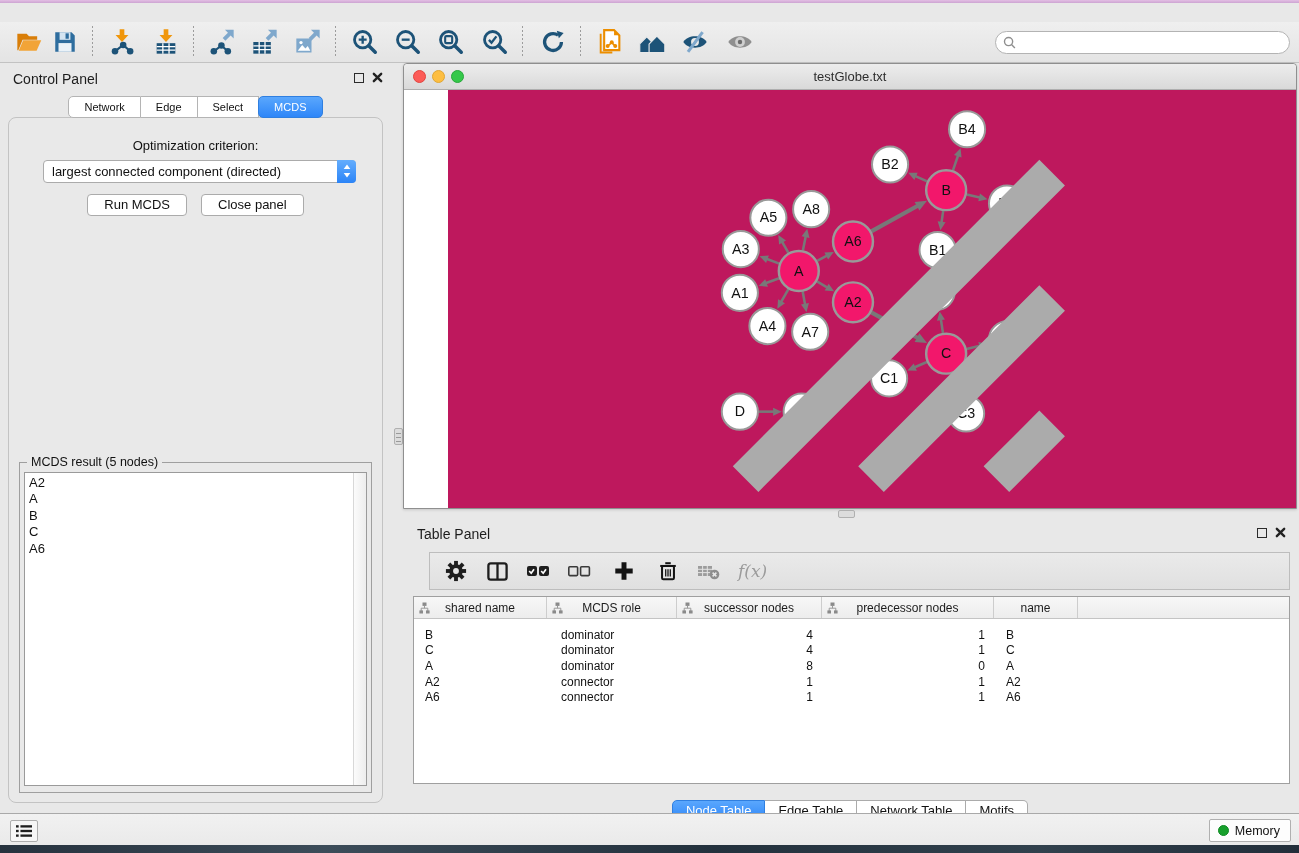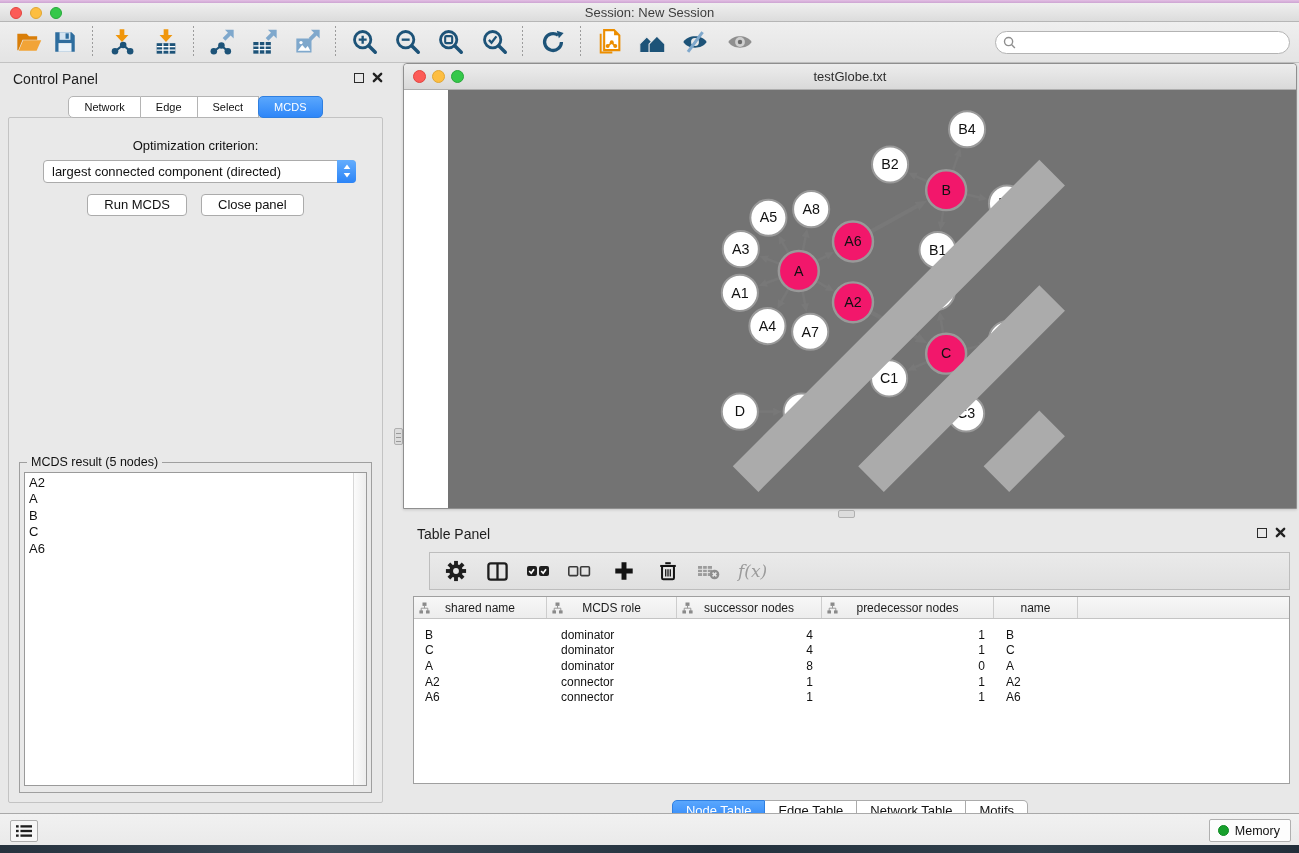--- a/index.html
+++ b/index.html
@@ -40,21 +40,21 @@
   .panel-title { position:absolute; left:13px; top:8px; font-size:14px; color:#1d1d1d; }
   .panel-hdr-icons { position:absolute; right:8px; top:9px; display:flex; gap:8px; align-items:center; }
   .float-ic { width:10px; height:10px; border:1.6px solid #2b2b2b; background:transparent; }
   .seg-tabs { position:absolute; left:0; right:0; top:33px; display:flex; justify-content:center; z-index:2; }
   .seg-tab { height:22px; line-height:20px; padding:0 15px; font-size:11px; color:#111;
     background:#fff; border:1px solid #b4b4b4; border-left:none; }
   .seg-tab:first-child { border-left:1px solid #b4b4b4; border-radius:5px 0 0 5px; }
   .seg-tab.active { background:linear-gradient(#5aa7fd,#2e86f8); border:1px solid #2f7fe0;
     color:#fff; border-radius:5px; margin-left:-1px; }
   .cp-box { position:absolute; left:8px; right:8px; top:54px; bottom:10px;
-    border:1px solid #c3c3c3; border-radius:2px; background:#e9e9e9; }
+    border:1px solid #c3c3c3; border-radius:8px; background:#e9e9e9; }
   .opt-label { position:absolute; left:0; right:0; top:20px; text-align:center; font-size:13px; color:#111; }
   .dropdown { position:absolute; left:34px; top:42px; width:313px; height:23px; background:#fff;
     border:1px solid #ababab; border-radius:4px; display:flex; align-items:center; }
   .dd-text { flex:1; font-size:13px; color:#111; padding-left:8px; white-space:nowrap; overflow:hidden; }
   .dd-stepper { width:19px; height:23px; margin:-1px -1px 0 0; border-radius:0 4px 4px 0;
     background:linear-gradient(#64adfd,#2b84f7); display:flex; align-items:center; justify-content:center; }
   .btn-row { position:absolute; left:0; right:0; top:76px; display:flex; justify-content:center; gap:14px; }
   .pushbtn { height:22px; padding:0 16px; font-size:13px; color:#111; background:#fff;
     border:1px solid #ababab; border-radius:4px; line-height:20px; }
   .fieldset { position:absolute; left:10px; right:10px; top:344px; bottom:9px;
@@ -72,21 +72,21 @@
   .net-frame { position:absolute; left:403px; top:63px; width:894px; height:446px;
     background:#fff; border:1px solid #8f8f8f; border-radius:4px 4px 0 0;
     box-shadow:0 1px 3px rgba(0,0,0,0.15); }
   .net-titlebar { position:absolute; left:0; right:0; top:0; height:26px;
     background:linear-gradient(#ededed,#d9d9d9); border-bottom:1px solid #aeaeae;
     border-radius:4px 4px 0 0; }
   .net-titlebar .title { position:absolute; left:0; right:0; top:5px; text-align:center;
     font-size:13px; color:#2e2e2e; }
   .net-lights { position:absolute; left:9px; top:6px; display:flex; gap:6px; }
   .net-lights .light { width:13px; height:13px; }
-  .net-canvas { position:absolute; left:0; right:0; top:26px; bottom:0; background:#737373; overflow:hidden;margin-left:44px; }
+  .net-canvas { position:absolute; left:0; right:0; top:26px; bottom:0; background:#be185d; overflow:hidden;margin-left:44px; }
   .net-canvas svg { display:block; width:100%; height:100%; }
   .node-label { font-family:"Liberation Sans",sans-serif; font-size:15px; fill:#111; }
   .resize-grip { position:absolute; right:1px; bottom:1px; }
   .vgrip { position:absolute; left:394px; top:428px; width:9px; height:17px; background:#dcdcdc;
     border:1px solid #b0b0b0; border-radius:2px; }
   .vgrip:before { content:""; position:absolute; left:1px; right:1px; top:4px; height:1px; background:#9a9a9a; box-shadow:0 4px 0 #9a9a9a, 0 8px 0 #9a9a9a; }
   .hgrip { position:absolute; left:838px; top:510px; width:17px; height:8px; background:#dcdcdc;
     border:1px solid #b0b0b0; border-radius:2px; }
 
   
@@ -129,28 +129,20 @@
   .desktop-bottom { position:absolute; left:0; top:845px; width:100%; height:8px;
     background:linear-gradient(90deg,#26323e,#3c4c59 25%,#23313d 55%,#31414d 80%,#222e3a); }
 </style>
 </head>
 <body>
 
 <div class="app">
 
   <div class="desktop-top"></div>
 
-  <div class="titlebar">
-    <div class="lights">
-      <div class="light red"></div>
-      <div class="light yellow"></div>
-      <div class="light green"></div>
-    </div>
-    <div class="title">Session: New Session</div>
-  </div>
 
   <div class="toolbar">
     <div class="tbtn">
       <svg width="28" height="28" viewBox="0 0 24 24">
           <path fill="#d97e08" d="M2 19V5h8l2 2h7v3H6.5L2.8 19z"></path>
           <path fill="#f2a437" d="M3.2 19.5 7 10.5h15.5L18.5 19.5z"></path>
         </svg>
     </div>
     <div class="tbtn" style="margin-left:6px">
       <svg width="26" height="26" viewBox="0 0 24 24">

